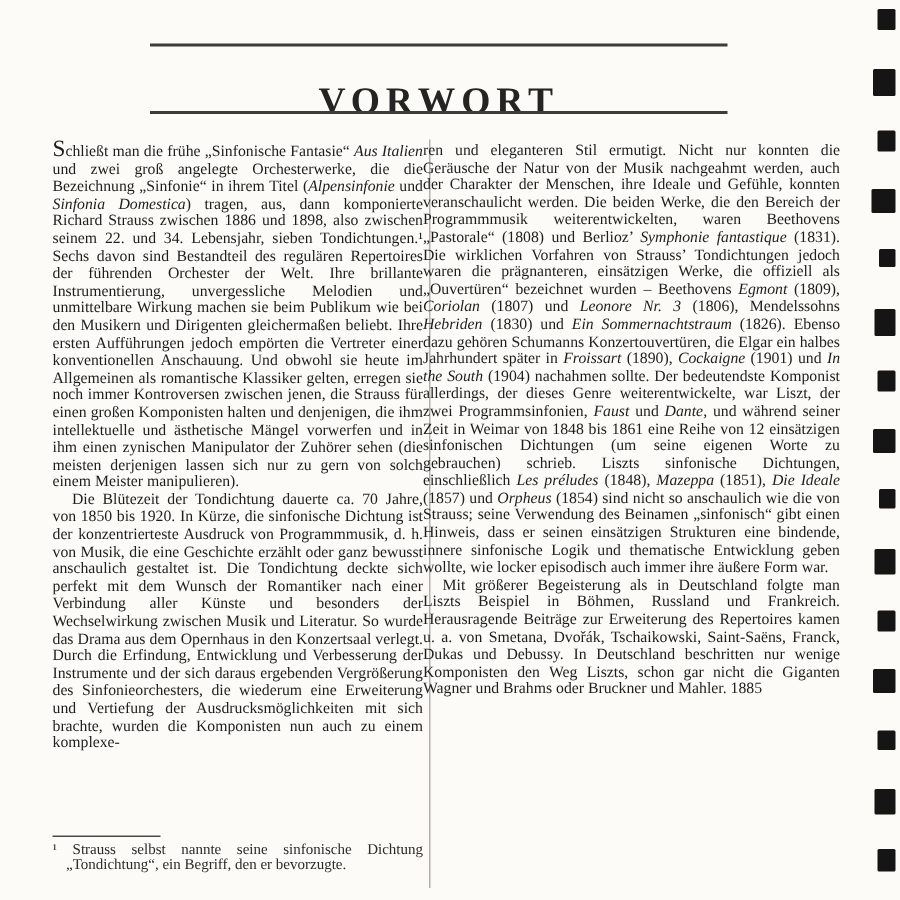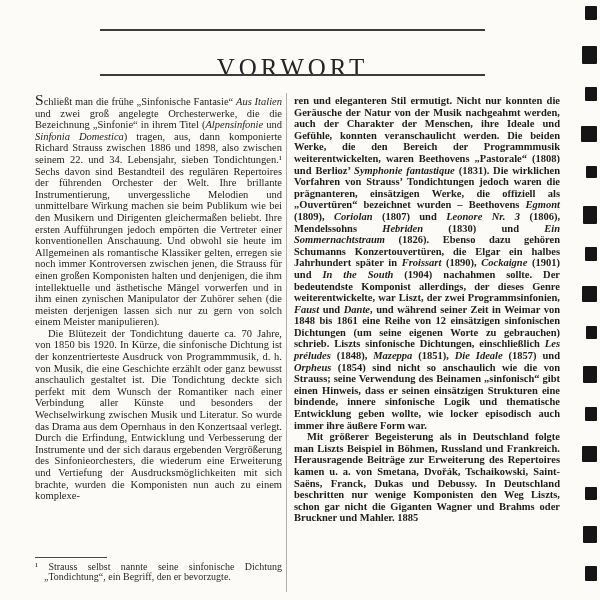--- a/index.html
+++ b/index.html
@@ -9,29 +9,29 @@
     font-family:"Liberation Serif","DejaVu Serif",serif;
     color:#1d1d1d;
   }
   .page{position:absolute;inset:0;}
   .rule{position:absolute;left:100px;width:385px;height:2px;background:#3c3c3c;}
   .rule.top{top:29px;}
   .rule.bottom{top:74px;height:2px;}
   .title{
     position:absolute;left:100px;width:385px;top:37px;
     text-align:center;font-size:25px;letter-spacing:4px;
-    color:#242424;font-weight:normal;
+    color:#242424;font-weight:bold;
   }
   .content{
     position:absolute;left:35px;top:95px;width:525px;bottom:20px;
     display:flex;
   }
   .col{font-size:10.5px;line-height:11.6px;text-align:justify;}
   .col.left{width:247px;flex:none;position:relative;}
-  .col.right{flex:1;margin-left:12px;font-weight:bold;}
+  .col.right{flex:1;}
   .divider{
     position:absolute;left:286px;top:93px;height:499px;width:1px;
     background:#b3b0ab;
   }
   .para{margin:0;}
   .para.indent{text-indent:13px;}
   .it{font-style:italic;}
   .lead{font-size:15.5px;line-height:10px;}
   .footnote{position:absolute;left:0;top:462px;width:247px;}
   .footnote-rule{width:72px;height:1px;background:#4a4a4a;margin-bottom:4px;}

